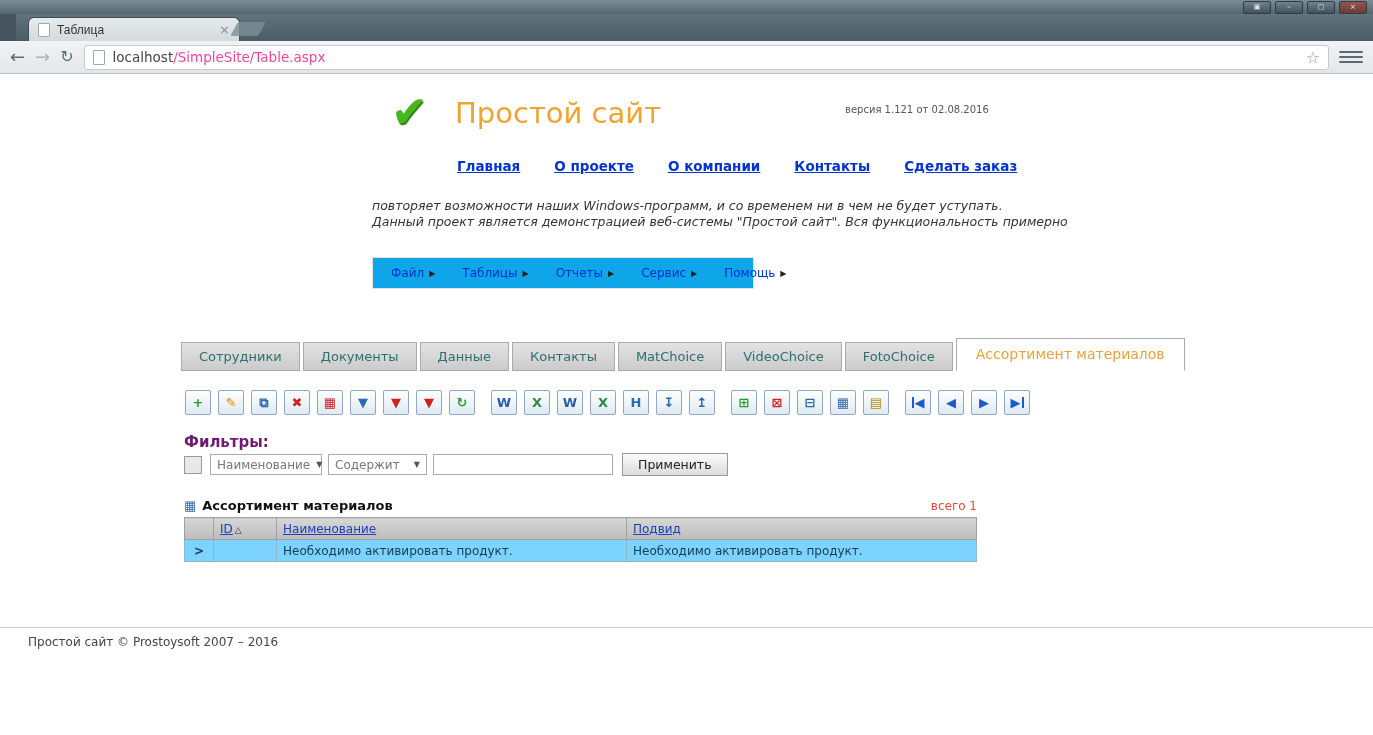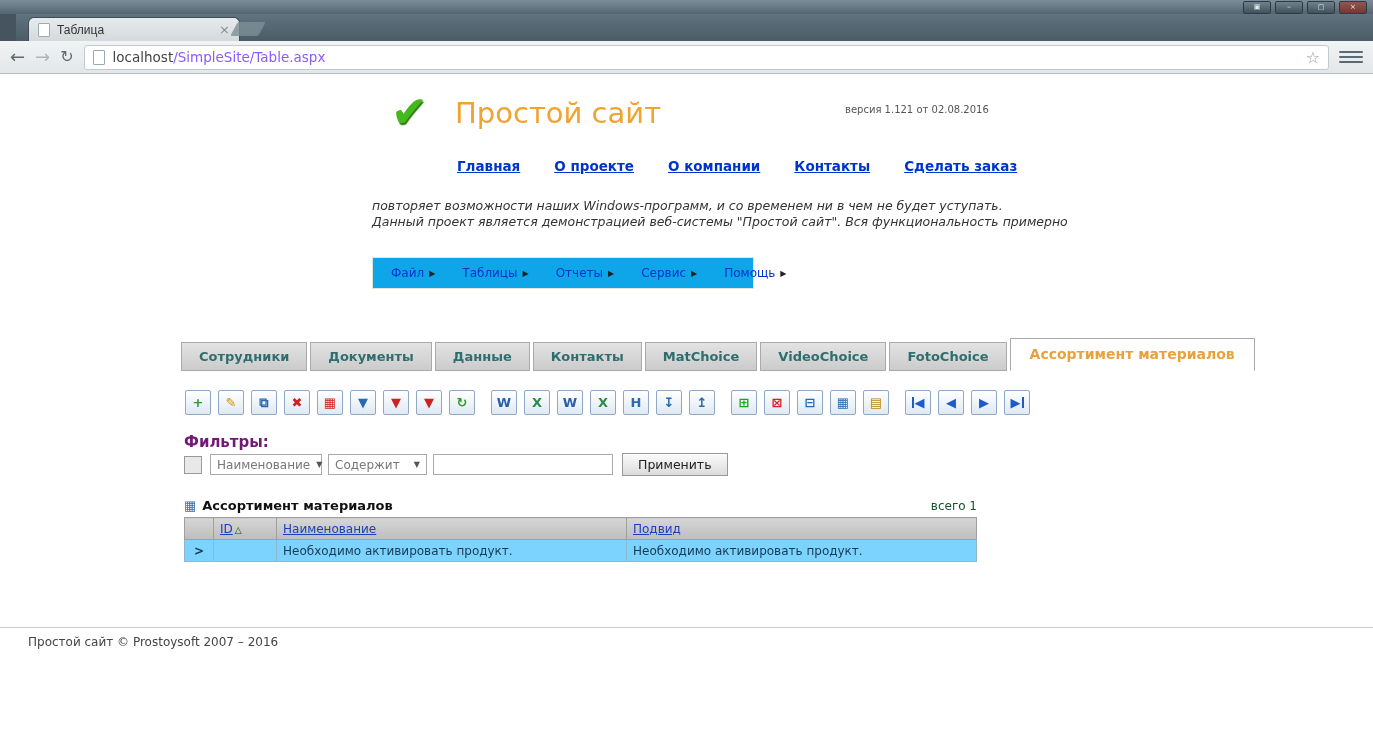--- a/index.html
+++ b/index.html
@@ -31,21 +31,21 @@
   .browser-toolbar{position:absolute;top:41px;left:0;right:0;height:33px;
                    background:linear-gradient(#f1f3f4,#e3e7e9);border-bottom:1px solid #b9c0c4;
                    display:flex;align-items:center;padding:0 10px;gap:10px;box-sizing:border-box;}
   .nav-btn{font-size:18px;color:#5f6b72;line-height:18px;}
   .nav-btn.fwd{color:#acb6bc;}
   .nav-btn.reload{font-size:16px;color:#5f6b72;}
   .addressbar{flex:1;height:23px;background:#fff;border:1px solid #c4cacd;border-radius:3px;
               display:flex;align-items:center;padding:0 8px;gap:8px;}
   .page-doc-icon{width:10px;height:13px;background:#fff;border:1px solid #9aaab4;border-radius:1px;flex:none;}
   .url{font-size:13.5px;color:#444;white-space:nowrap;}
-  .url .path{color:#8b5cf6;}
+  .url .path{color:#ec4899;}
   .star{margin-left:auto;color:#98a2a8;font-size:16px;}
   .menu-btn{width:24px;height:18px;display:flex;flex-direction:column;justify-content:center;gap:3px;}
   .menu-btn i{display:block;height:2px;background:#5a6a72;border-radius:1px;}
 
   
   .page{position:absolute;top:74px;left:0;right:0;bottom:0;background:#fff;}
   .logo{position:absolute;left:391px;top:12px;font-size:44px;color:#46b81f;
         text-shadow:1px 2px 1px #2e7d12;}
   .site-title{position:absolute;left:455px;top:22px;font-size:29px;color:#f0a430;}
   .version{position:absolute;left:845px;top:30px;font-size:10px;color:#555;}
@@ -58,21 +58,21 @@
   .user-line{position:absolute;left:372px;top:160px;font-weight:bold;font-size:13px;color:#111;}
 
   .menu-bar{position:absolute;left:372px;top:183px;width:362px;height:30px;background:#0ea5e9;
             border:1px solid #e3e3da;display:flex;align-items:center;padding-left:18px;gap:27px;}
   .menu-item{font-size:12px;color:#0033cc;display:flex;align-items:center;gap:5px;cursor:pointer;}
   .menu-caret{font-size:8px;color:#222;}
 
   
   .tabs-row{position:absolute;left:181px;top:264px;display:flex;align-items:flex-end;gap:3px;}
   .ttab{height:27px;line-height:27px;padding:0 17px;background:linear-gradient(#e3e3e3,#cbcbcb);
-        border:1px solid #aaa;font-size:13px;font-weight:bold;color:#2e6e6e;white-space:nowrap;cursor:pointer;}
+        border:1px solid #aaa;font-size:13px;font-weight:normal;color:#2e6e6e;white-space:nowrap;cursor:pointer;}
   .ttab.active{height:31px;line-height:31px;background:#fff;border-bottom:1px solid #fff;
                color:#e8a23c;font-size:14px;padding:0 19px;}
 
   
   .icon-toolbar{position:absolute;left:185px;top:316px;display:flex;gap:7px;}
   .tool-btn{width:24px;height:23px;border:1px solid #8fa8c4;border-radius:2px;
             background:linear-gradient(#ffffff,#dfe9f2);display:flex;align-items:center;
             justify-content:center;font-size:13px;font-weight:bold;cursor:pointer;flex:none;}
   .gap{margin-left:9px;}
   .c-green{color:#2a9a2a}.c-orange{color:#d89000}.c-blue{color:#2a6ab0}.c-red{color:#cc2222}
@@ -92,21 +92,21 @@
   .filter-input{width:170px;height:19px;border:1px solid #aaa;font-size:12px;padding:0 4px;
                 font-family:"DejaVu Sans",sans-serif;}
   .apply-btn{height:23px;padding:0 15px;border:1px solid #999;background:linear-gradient(#fbfbfb,#dcdcdc);
              font-size:12.5px;color:#222;margin-left:3px;font-family:"DejaVu Sans",sans-serif;cursor:pointer;}
 
   
   .table-block{position:absolute;left:184px;top:423px;width:793px;}
   .table-title-row{position:relative;display:flex;align-items:center;gap:6px;height:17px;margin-bottom:3px;}
   .table-grid-icon{color:#3a6ea8;font-size:13px;line-height:13px;}
   .table-title{font-weight:bold;font-size:13px;color:#111;}
-  .table-total{position:absolute;right:0;top:2px;font-size:12px;color:#14532d;}
+  .table-total{position:absolute;right:0;top:2px;font-size:12px;color:#ef4444;}
   table.data{width:793px;border-collapse:collapse;font-size:12px;table-layout:fixed;}
   table.data th{background:linear-gradient(#d6d6d6,#bdbdbd);border:1px solid #a0a0a0;height:21px;
                 padding:0 6px;font-weight:normal;text-align:left;}
   table.data th .hlink{color:#1a3fbf;text-decoration:underline;cursor:pointer;}
   .sort-ind{font-size:9px;color:#333;margin-left:2px;text-decoration:none;display:inline-block;}
   .col-marker{width:16px;}
   .col-id{width:50px;}
   th.col-id{text-align:right;}
   table.data td{border:1px solid #8fb8d0;height:21px;padding:0 6px;background:#7cd4fe;color:#173a54;}
   td.marker-cell{background:#eaf5fb;color:#1a5ccc;text-align:center;padding:0;font-weight:bold;}

